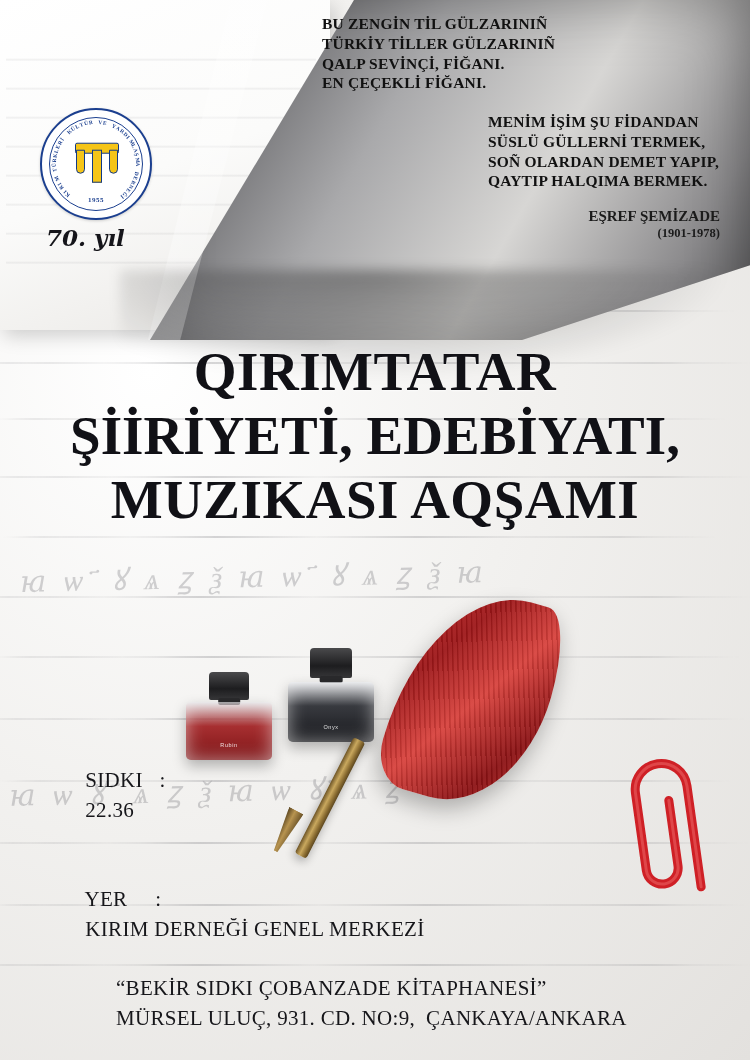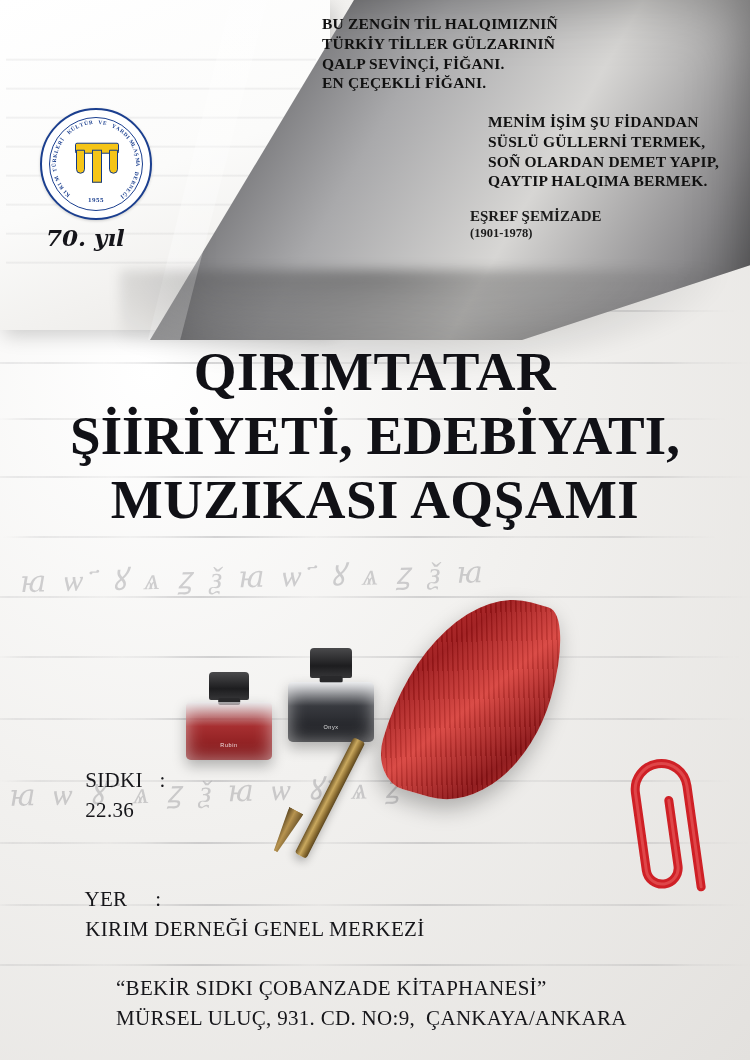--- a/index.html
+++ b/index.html
@@ -123,21 +123,21 @@
     line-height: 1.28;
     font-size: 15.5px;
     font-weight: 700;
     letter-spacing: .2px;
     color: #111;
   }
   .author {
     position: absolute;
     left: 470px; top: 208px;
     width: 250px;
-    text-align: left;
+    text-align: right;
     font-size: 15px;
     font-weight: 700;
   }
   .author .years {
     display: block;
     font-size: 12.5px;
     margin-top: 1px;
   }
 
   
@@ -355,21 +355,21 @@
     <div class="hw-scribble" style="left:60px;  top:255px;">ꙗ ѡ ҃ ꙋ ѧ ꙁ ѯ ꙗ ѡ ҃ ꙋ ѧ ꙁ ѯ ꙗ</div>
     <div class="hw-scribble" style="left:20px;  top:470px;">ѯ ꙗ ѡ ꙋ ҃ ѧ ꙁ ѯ ꙗ ѡ ꙋ ҃ ѧ ꙁ</div>
   </div>
 
   <div class="sheet-top"></div>
   <div class="curl"></div>
   <div class="curl-edge"></div>
   <div class="curl-shadow"></div>
 
   <div class="poem-1">
-    <div>BU ZENGİN TİL HALQIMIZNIÑ</div>
+    <div>BU ZENGİN TİL GÜLZARINIÑ</div>
     <div>TÜRKİY TİLLER GÜLZARINIÑ</div>
     <div>QALP SEVİNÇİ, FİĞANI.</div>
     <div>EN ÇEÇEKLİ FİĞANI.</div>
   </div>
 
   <div class="poem-2">
     <div>MENİM İŞİM ŞU FİDANDAN</div>
     <div>SÜSLÜ GÜLLERNİ TERMEK,</div>
     <div>SOÑ OLARDAN DEMET YAPIP,</div>
     <div>QAYTIP HALQIMA BERMEK.</div>

